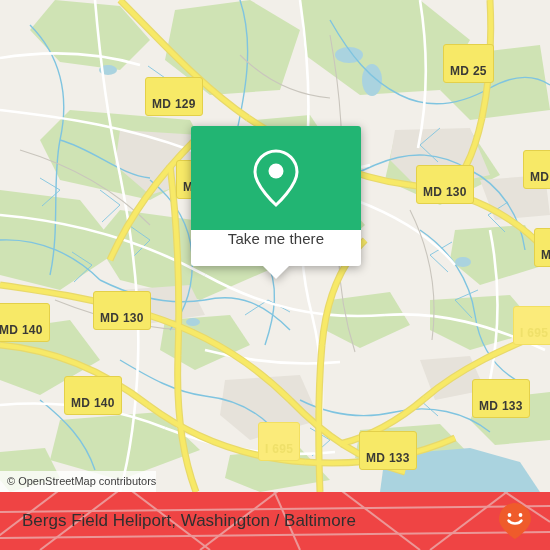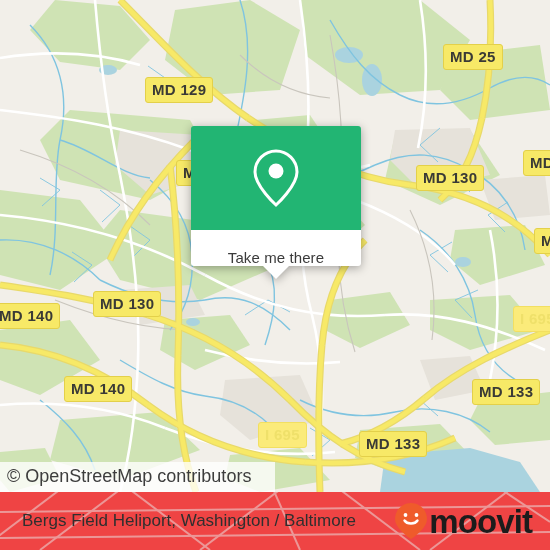--- a/index.html
+++ b/index.html
@@ -18,60 +18,60 @@
   }
   #map svg{position:absolute;left:0;top:0;display:block;}
 
   
   .shield{
     position:absolute;
     background:#f7e967;
     border:1.5px solid #e3d04a;
     border-radius:3px;
     color:#3a3a36;
-    font-size:15px;
+    font-size:12px;
     font-weight:bold;
     letter-spacing:.3px;
     line-height:1;
-    padding:4px 6px 5px 6px;
+    padding:20px 6px 5px 6px;
     white-space:nowrap;
     box-sizing:border-box;
   }
   .shield.dim{
     background:#fbeb7a;
     border-color:#f2df61;
     color:#efe06a;
   }
 
   
   #attrib{
     position:absolute;left:0;bottom:0;
     background:rgba(255,255,255,.78);
     color:#3d3d3d;
-    font-size:18px;
-    padding:4px 24px 5px 7px;
+    font-size:11px;
+    padding:4px 0 5px 7px;
     white-space:nowrap;
   }
 
   
   #card{
     position:absolute;left:191px;top:126px;width:170px;
     filter:drop-shadow(0 2px 5px rgba(0,0,0,.33));
   }
   #card-top{
     background:#22b573;
     height:104px;
     border-radius:3px 3px 0 0;
     display:flex;align-items:center;justify-content:center;
   }
   #card-bottom{
     background:#ffffff;
     height:36px;
     border-radius:0 0 3px 3px;
-    display:flex;align-items:flex-end;justify-content:center;
+    display:flex;align-items:flex-start;justify-content:center;
   }
   #card-label{
     color:#3b3b3b;
     font-size:15px;
     letter-spacing:.1px;
   }
   #card-tail{
     position:absolute;left:50%;top:140px;
     margin-left:-13px;
     width:0;height:0;
@@ -322,17 +322,16 @@
 
     <div id="footer-title">Bergs Field Heliport, Washington / Baltimore</div>
 
     <div id="brand">
       <svg width="34" height="38" viewBox="0 0 34 38">
         <path d="M17 1 C8.2 1 1 8.2 1 17 C1 27 17 37 17 37 C17 37 33 27 33 17 C33 8.2 25.8 1 17 1 Z" fill="#ef5b2b"></path>
         <circle cx="11.5" cy="13" r="1.9" fill="#ffffff"></circle>
         <circle cx="22.5" cy="13" r="1.9" fill="#ffffff"></circle>
         <path d="M10.5 18.5 C13 22.5 21 22.5 23.5 18.5" fill="none" stroke="#ffffff" stroke-width="2.4" stroke-linecap="round"></path>
       </svg>
-      <span id="brand-word">moovit</span>
     </div>
   </div>
 
 </div>
 
 </body></html>

